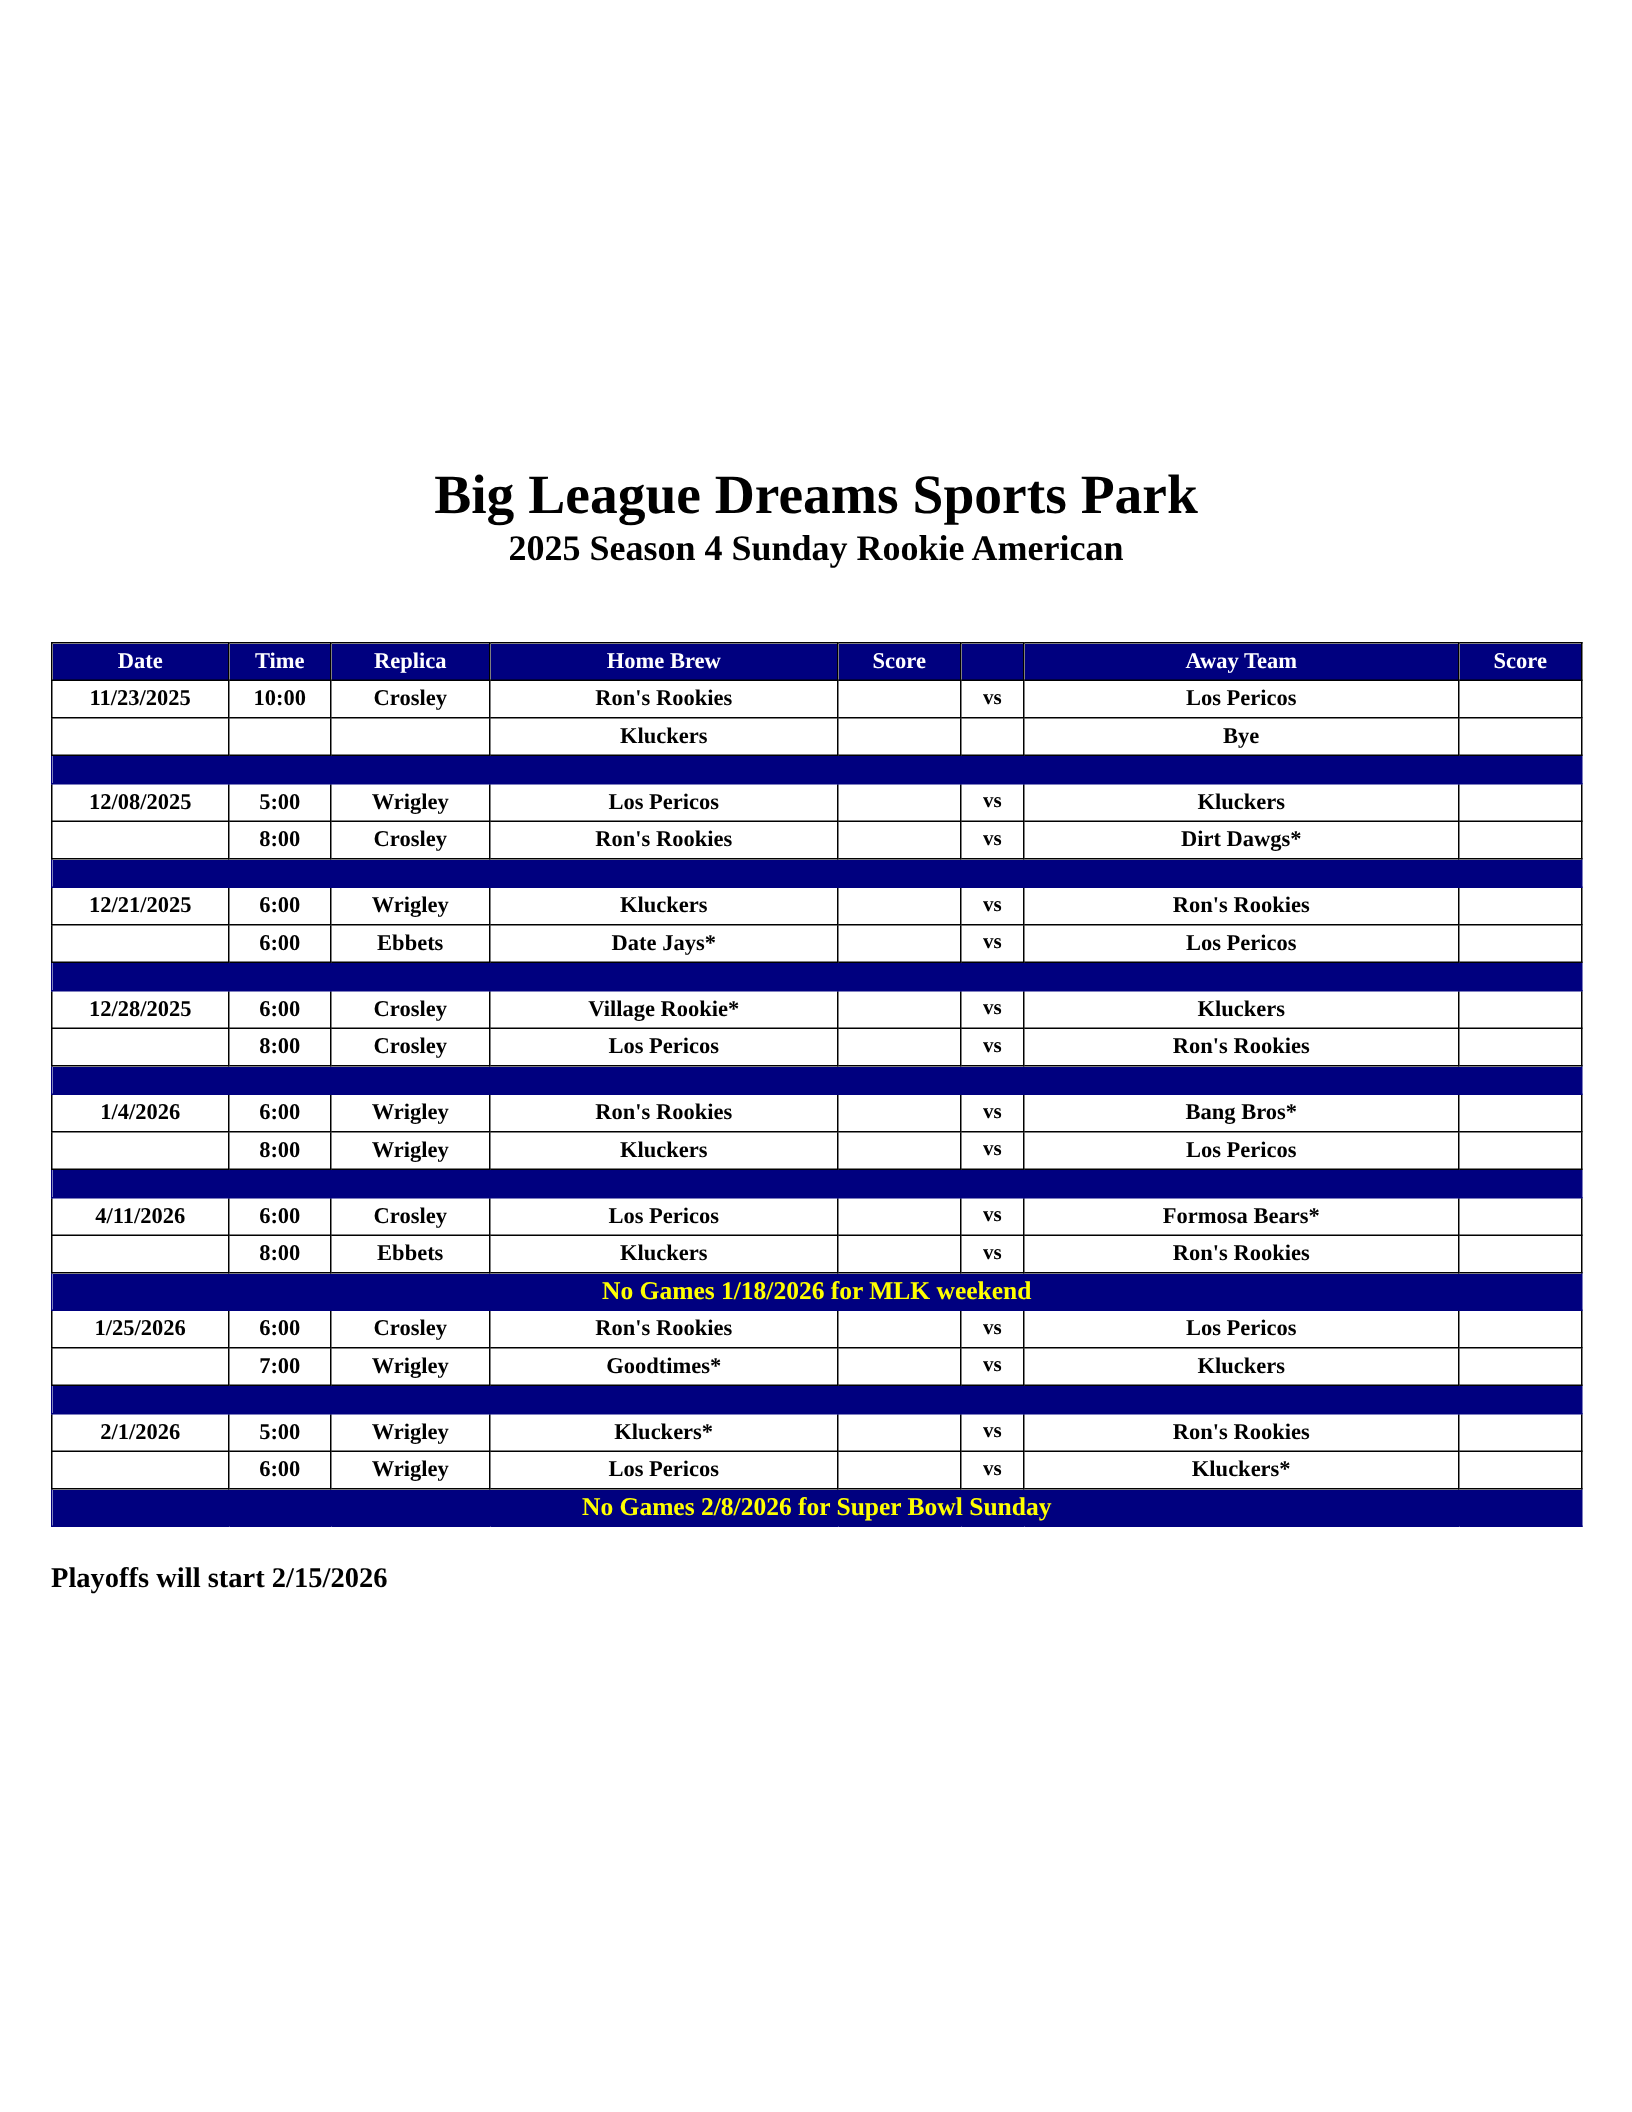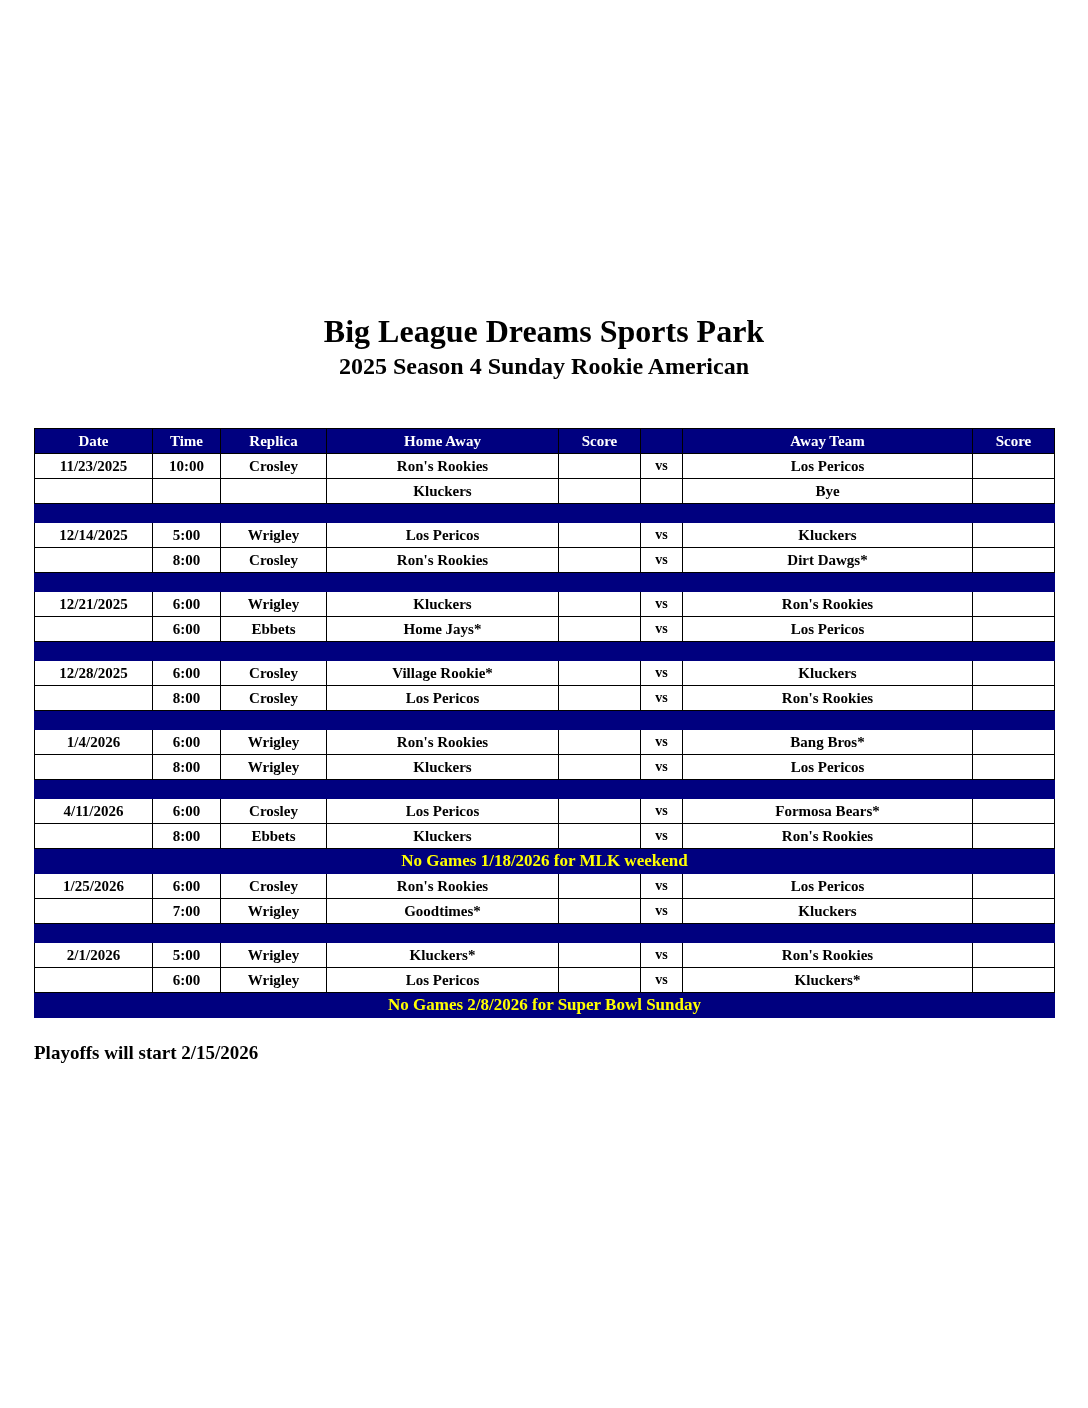--- a/index.html
+++ b/index.html
@@ -21,21 +21,21 @@
     height: 1408px;
   }
   .titles {
     position: absolute;
     top: 313px;
     left: 0;
     width: 1088px;
     text-align: center;
   }
   .title-main {
-    font-size: 32px;
+    font-size: 37px;
     font-weight: bold;
     letter-spacing: 0px;
     line-height: 36px;
   }
   .title-sub {
     font-size: 24px;
     font-weight: bold;
     line-height: 30px;
     margin-top: 2px;
   }
@@ -124,21 +124,21 @@
       <col class="c-score1">
         <col class="c-vs">
         <col class="c-away">
         <col class="c-score2">
     </colgroup>
     <thead>
       <tr>
         <th>Date</th>
         <th>Time</th>
         <th>Replica</th>
-        <th>Home Away</th>
+        <th>Home Brew</th>
         <th>Score</th>
         <th></th>
         <th>Away Team</th>
         <th>Score</th>
       </tr>
     </thead>
     <tbody id="rows-body">
         <tr>
           <td>11/23/2025</td>
           <td>10:00</td>
@@ -156,21 +156,21 @@
           <td>Kluckers</td>
           <td></td>
           <td class="vs"></td>
           <td>Bye</td>
           <td></td>
         </tr>
         <tr class="spacer">
           <td colspan="8"></td>
         </tr>
         <tr>
-          <td>12/14/2025</td>
+          <td>12/08/2025</td>
           <td>5:00</td>
           <td>Wrigley</td>
           <td>Los Pericos</td>
           <td></td>
           <td class="vs">vs</td>
           <td>Kluckers</td>
           <td></td>
         </tr>
         <tr>
           <td></td>
@@ -192,21 +192,21 @@
           <td>Kluckers</td>
           <td></td>
           <td class="vs">vs</td>
           <td>Ron's Rookies</td>
           <td></td>
         </tr>
         <tr>
           <td></td>
           <td>6:00</td>
           <td>Ebbets</td>
-          <td>Home Jays*</td>
+          <td>Date Jays*</td>
           <td></td>
           <td class="vs">vs</td>
           <td>Los Pericos</td>
           <td></td>
         </tr>
         <tr class="spacer">
           <td colspan="8"></td>
         </tr>
         <tr>
           <td>12/28/2025</td>

